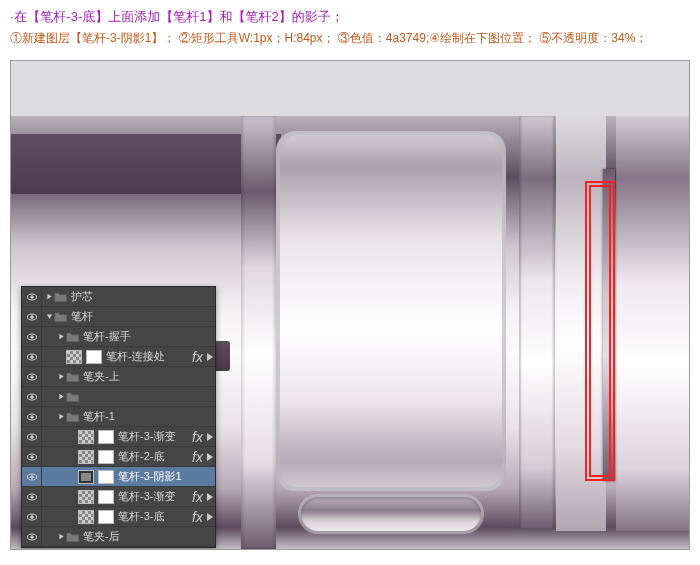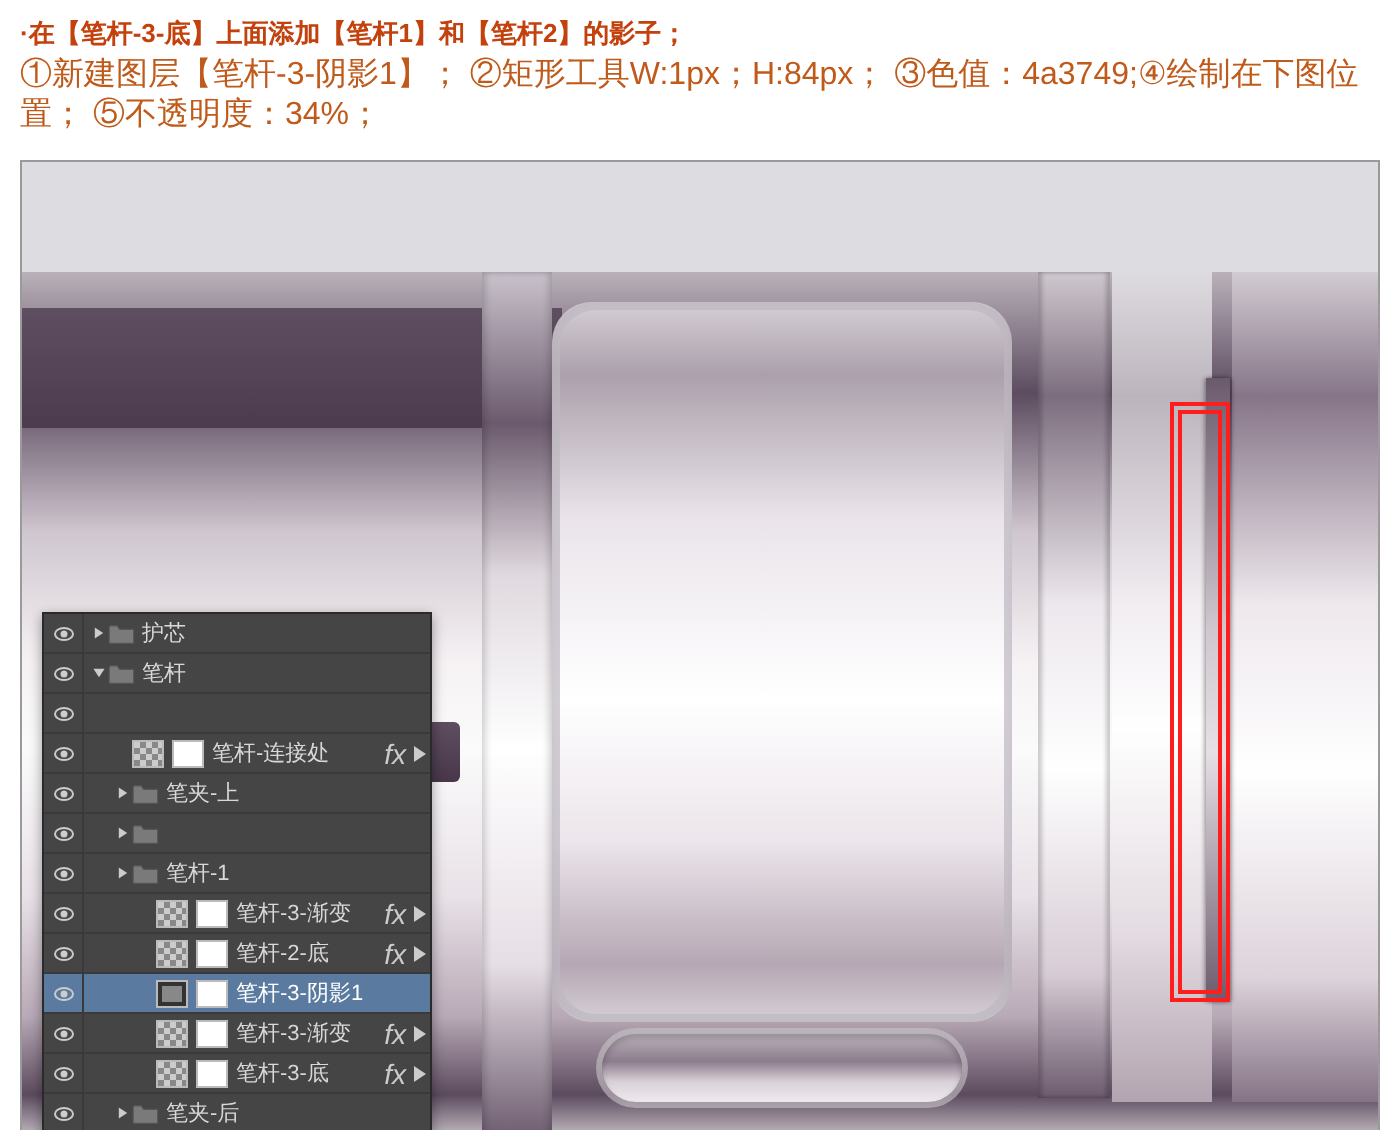--- a/index.html
+++ b/index.html
@@ -1,19 +1,19 @@
 <!DOCTYPE html>
 <html><head>
 <meta charset="utf-8">
 <style>
   * { margin: 0; padding: 0; box-sizing: border-box; }
   body { width: 700px; height: 565px; font-family: "Microsoft YaHei", "SimSun", sans-serif; background: #fff; overflow: hidden; position: relative; }
   .intro { padding: 8px 10px 2px 10px; font-size: 13px; color: #333; }
-  .intro .dot { color: #c2410c; font-weight: bold; }
-  .steps { padding: 0 10px 6px 10px; font-size: 16px; color: #c05a1a; line-height: 20px; }
+  .intro .dot { color: #a21caf; }
+  .steps { padding: 0 10px 6px 10px; font-size: 12px; color: #c05a1a; line-height: 20px; }
   .canvas-wrap { position: relative; width: 680px; height: 490px; margin: 6px auto 0 auto; border: 1px solid #9a9a9a; overflow: hidden; }
   .canvas { position: absolute; inset: 0; }
   .bg-top { position: absolute; top: 0; left: 0; right: 0; height: 55px; background: #dcdce1; }
   .bg-mid { position: absolute; top: 55px; left: 0; right: 0; bottom: 0;
     background: linear-gradient(#b9b1ba 0%, #5d4c60 14%, #cfc6cf 30%, #f6f2f4 45%, #fbfbfb 55%, #e9e2e8 72%, #b8a9b6 86%, #5c4b5e 95%, #c6bfc6 100%); }
   .seg-dark { position: absolute; top: 73px; left: 0; width: 270px; height: 60px; background: linear-gradient(#5f4d62, #4c3a4e); }
   .seg-left-gap { position: absolute; top: 55px; left: 230px; width: 35px; bottom: 0; background: linear-gradient(#c9c2cb, #6b5a6d, #e0d9df 35%, #fff 55%, #e6dee5 80%, #6d5c6f); box-shadow: inset 2px 0 3px rgba(0,0,0,0.15), inset -2px 0 3px rgba(0,0,0,0.15); }
   .seg-mid-body { position: absolute; top: 70px; left: 265px; width: 230px; height: 360px; border-radius: 20px;
     background: linear-gradient(#d6cfd6 0%, #aba0ac 10%, #eae4ea 30%, #ffffff 55%, #ece5eb 75%, #b5a8b4 92%, #d6cfd6 100%);
     box-shadow: inset 0 0 4px rgba(0,0,0,0.1); }
@@ -130,20 +130,34 @@
           <span class="label">笔杆</span>
         </div>
       </div>
       <div class="row">
         <div class="eye">
           <svg viewBox="0 0 24 24" fill="none" stroke="#ccc" stroke-width="2">
             <ellipse cx="12" cy="12" rx="9" ry="6"></ellipse>
             <circle cx="12" cy="12" r="2.5" fill="#ccc"></circle>
           </svg>
         </div>
+        <div class="rowmain">
+          <span class="spacer" style="width: 12px;"></span>
+          <span class="tri">
+            <svg viewBox="0 0 10 10">
+              <path d="M2 1 L8 5 L2 9 Z" fill="#ccc"></path>
+            </svg>
+          </span>
+          <span class="folder">
+            <svg viewBox="0 0 24 20">
+              <path d="M1 4 L1 18 L22 18 L22 6 L10 6 L8 3 L2 3 Z" fill="#7a7a7a" stroke="#555"></path>
+            </svg>
+          </span>
+          <span class="label">笔杆-握手</span>
+        </div>
       </div>
       <div class="row">
         <div class="eye">
           <svg viewBox="0 0 24 24" fill="none" stroke="#ccc" stroke-width="2">
             <ellipse cx="12" cy="12" rx="9" ry="6"></ellipse>
             <circle cx="12" cy="12" r="2.5" fill="#ccc"></circle>
           </svg>
         </div>
         <div class="rowmain">
           <span class="spacer" style="width: 12px;"></span>

